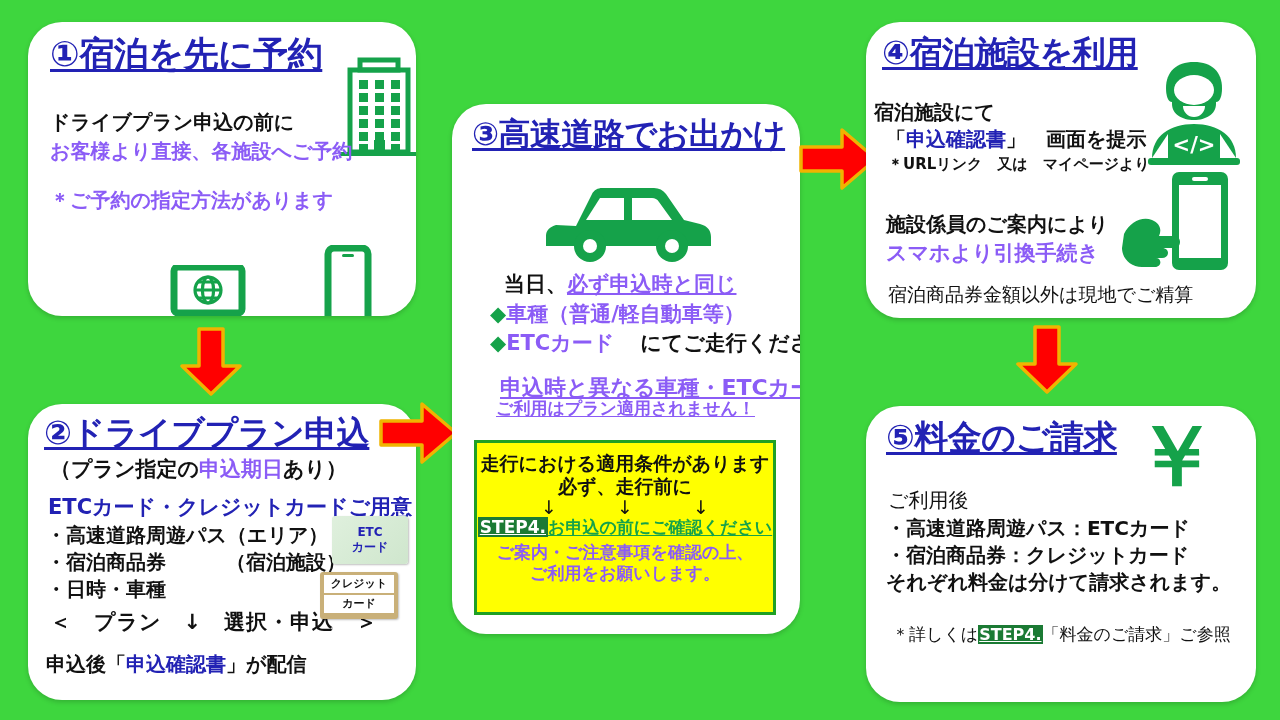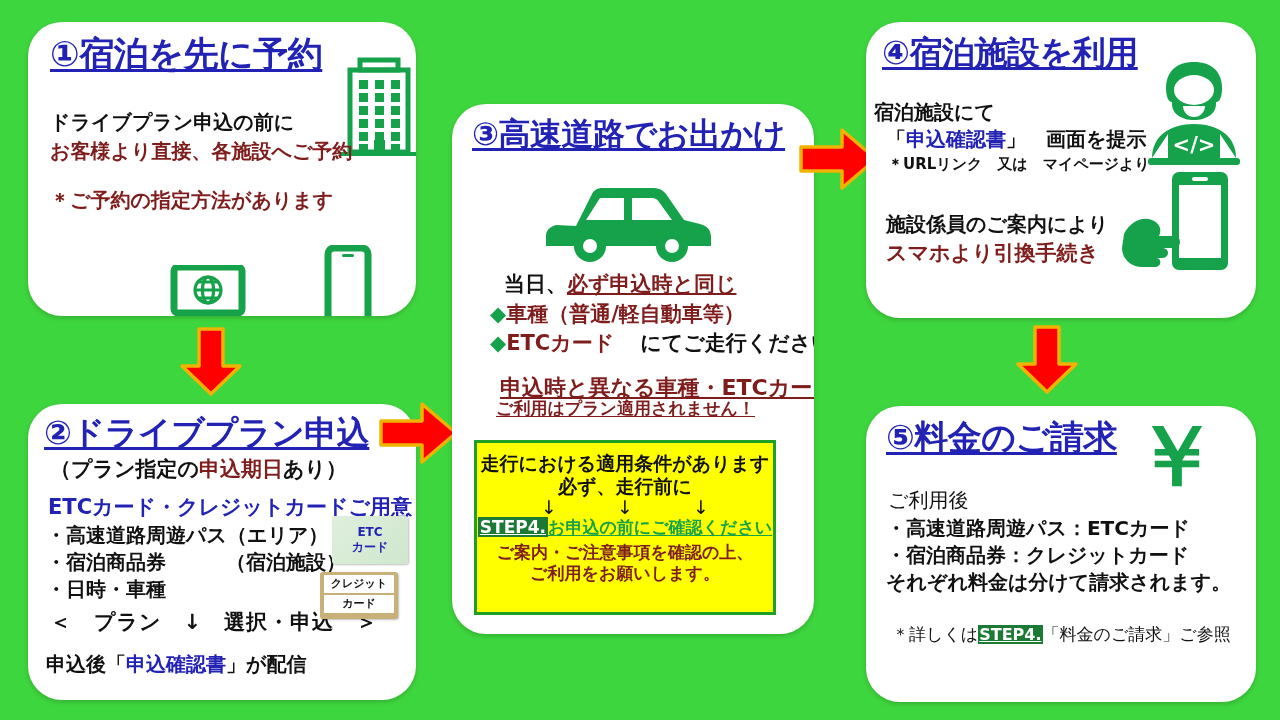--- a/index.html
+++ b/index.html
@@ -14,42 +14,42 @@
   
   .card{
     position:absolute;
     background:#ffffff;
     border-radius:34px;
     box-shadow:0 2px 5px rgba(0,0,0,.18);
     overflow:hidden;
   }
   #card1{left:28px;  top:22px;  width:388px; height:294px;}
   #card2{left:28px;  top:404px; width:388px; height:296px;}
-  #card3{left:452px; top:104px; width:348px; height:530px;padding-left:14px;}
+  #card3{left:452px; top:104px; width:348px; height:530px;}
   #card4{left:866px; top:22px;  width:390px; height:296px;}
   #card5{left:866px; top:406px; width:390px; height:296px;}
 
   
   .title{
     color:#2222b4;
     font-weight:bold;
     text-decoration:underline;
     text-underline-offset:3px;
     letter-spacing:-.5px;
     white-space:nowrap;
     line-height:1.05;
   }
   .t-1{position:absolute;left:22px;top:14px;font-size:35px;}
   .t-2{position:absolute;left:16px;top:12px;font-size:33px;}
   .t-3{position:absolute;left:20px;top:14px;font-size:32px;}
   .t-4{position:absolute;left:16px;top:14px;font-size:33px;}
   .t-5{position:absolute;left:20px;top:14px;font-size:34px;}
 
   .blk{color:#111;font-weight:bold;}
-  .red{color:#7f1d1d;font-weight:bold;}
+  .red{color:#8b5cf6;font-weight:bold;}
   .blue{color:#2222b4;font-weight:bold;}
   .grn{color:#15a24a;font-weight:bold;}
   .u{text-decoration:underline;text-underline-offset:2px;}
 
   .line{position:absolute;white-space:nowrap;line-height:1.28;}
 
   
   .arrow{position:absolute;}
   .arrow svg{display:block;}
 
@@ -261,20 +261,21 @@
 
     <div class="line blk" style="left:8px;top:78px;font-size:20px;">宿泊施設にて</div>
     <div class="line" style="left:20px;top:105px;font-size:20px;text-align:center;">
       <span class="blk">「</span><span class="blue">申込確認書</span><span class="blk">」　画面を提示</span>
     </div>
     <div class="line blk" style="left:22px;top:133px;font-size:15px;">＊URLリンク　又は　マイページより</div>
 
     <div class="line blk" style="left:20px;top:190px;font-size:20px;">施設係員のご案内により</div>
     <div class="line red" style="left:20px;top:218px;font-size:21px;">スマホより引換手続き</div>
 
+    <div class="line blk" style="left:22px;top:260px;font-size:19px;font-weight:normal;">宿泊商品券金額以外は現地でご精算</div>
 
     <div class="ico" style="left:276px;top:36px;">
       <svg width="104" height="112" viewBox="0 0 104 112">
         <path d="M30 44 C26 44 24 38 24 30 C24 14 34 4 52 4 C70 4 80 14 80 30 C80 38 78 44 74 44 Z" fill="#15a24a"></path>
         <path d="M30 20 C34 38 70 38 74 20 L74 46 C74 56 64 62 52 62 C40 62 30 56 30 46 Z" fill="#15a24a"></path>
         <ellipse cx="52" cy="32" rx="20" ry="15" fill="#ffffff"></ellipse>
         <path d="M41 48 h22 a11 11 0 0 1 -22 0 Z" fill="#ffffff"></path>
         <path d="M10 100 C10 78 28 66 52 66 C76 66 94 78 94 100 Z" fill="#15a24a"></path>
         <rect x="26" y="72" width="52" height="32" rx="2" fill="#15a24a"></rect>
         <rect x="30" y="76" width="44" height="25" fill="#15a24a"></rect>

